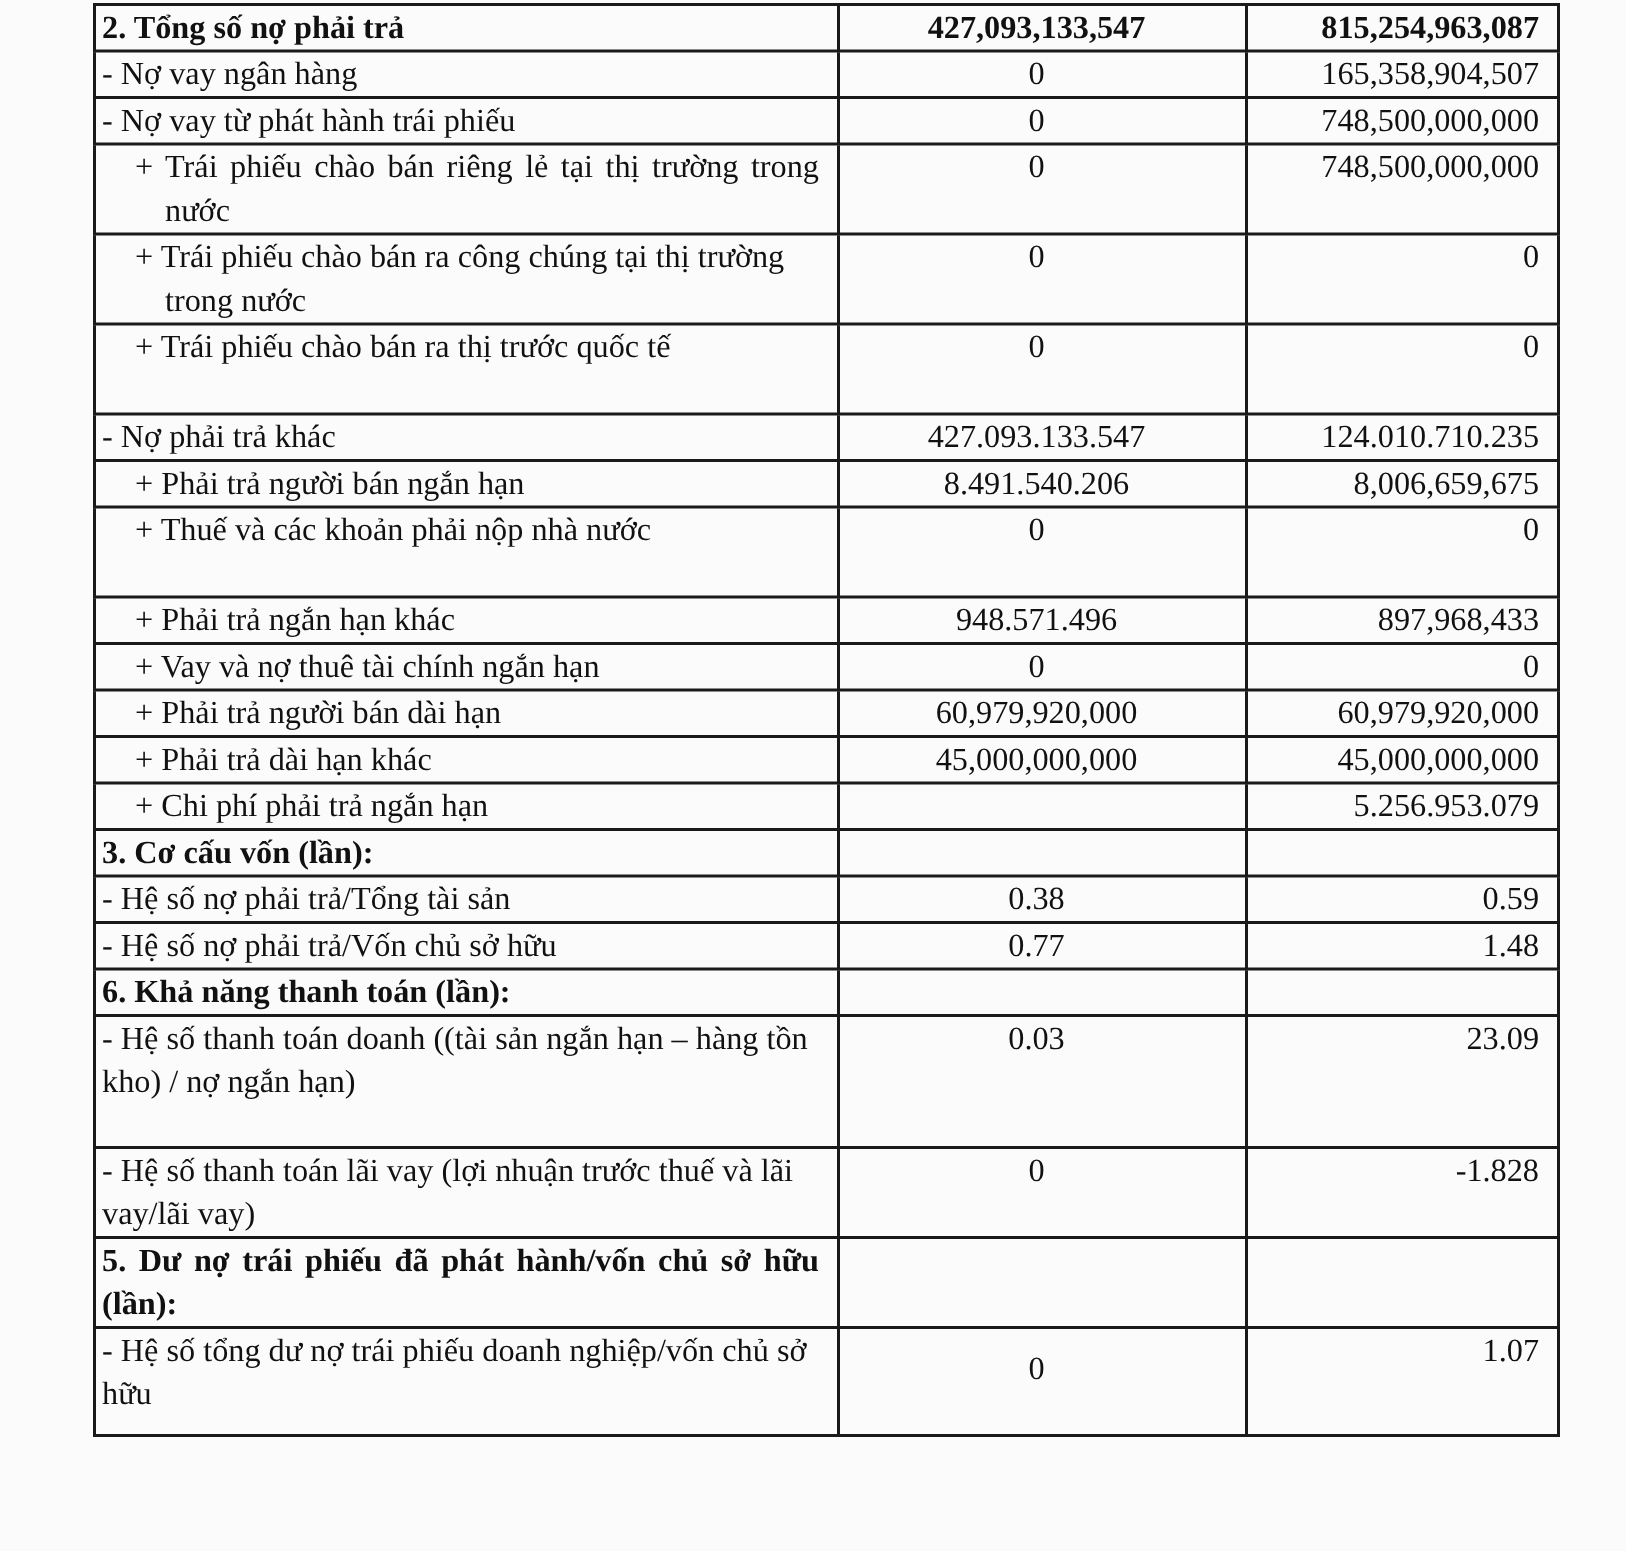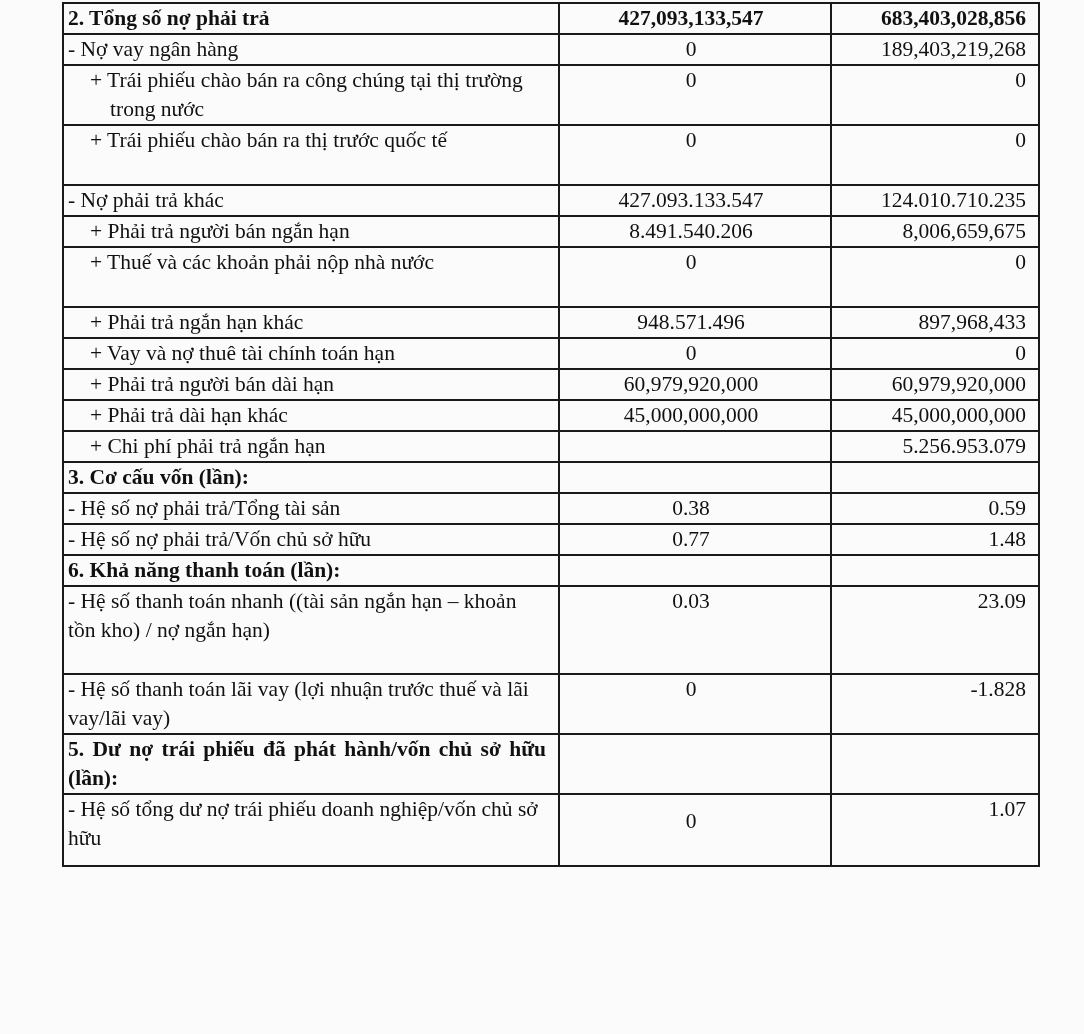--- a/index.html
+++ b/index.html
@@ -20,26 +20,38 @@
   tr.h3 td { height:86px; }
 </style>
 </head>
 <body>
 
 <table class="fin">
   <tbody>
     <tr class="h1">
       <td class="lbl bold">2. Tổng số nợ phải trả</td>
       <td class="c1 bold">427,093,133,547</td>
-      <td class="c2 bold">683,403,028,856</td>
+      <td class="c2 bold">815,254,963,087</td>
     </tr>
     <tr class="h1">
       <td class="lbl">- Nợ vay ngân hàng</td>
       <td class="c1">0</td>
-      <td class="c2">189,403,219,268</td>
+      <td class="c2">165,358,904,507</td>
+    </tr>
+    <tr class="h1">
+      <td class="lbl">- Nợ vay từ phát hành trái phiếu</td>
+      <td class="c1">0</td>
+      <td class="c2">748,500,000,000</td>
+    </tr>
+    <tr class="h2">
+      <td class="lbl just">
+          <span class="hang">+  Trái phiếu chào bán riêng lẻ tại thị trường trong nước</span>
+        </td>
+      <td class="c1">0</td>
+      <td class="c2">748,500,000,000</td>
     </tr>
     <tr class="h2">
       <td class="lbl">
           <span class="hang">+ Trái phiếu chào bán ra công chúng tại thị trường trong nước</span>
         </td>
       <td class="c1">0</td>
       <td class="c2">0</td>
     </tr>
     <tr class="h2">
       <td class="lbl">
@@ -69,21 +81,21 @@
     </tr>
     <tr class="h1">
       <td class="lbl">
           <span class="ind">+ Phải trả ngắn hạn khác</span>
         </td>
       <td class="c1">948.571.496</td>
       <td class="c2">897,968,433</td>
     </tr>
     <tr class="h1">
       <td class="lbl">
-          <span class="ind">+ Vay và nợ thuê tài chính toán hạn</span>
+          <span class="ind">+ Vay và nợ thuê tài chính ngắn hạn</span>
         </td>
       <td class="c1">0</td>
       <td class="c2">0</td>
     </tr>
     <tr class="h1">
       <td class="lbl">
           <span class="ind">+ Phải trả người bán dài hạn</span>
         </td>
       <td class="c1">60,979,920,000</td>
       <td class="c2">60,979,920,000</td>
@@ -116,21 +128,21 @@
       <td class="lbl">- Hệ số nợ phải trả/Vốn chủ sở hữu</td>
       <td class="c1">0.77</td>
       <td class="c2">1.48</td>
     </tr>
     <tr class="h1">
       <td class="lbl bold">6. Khả năng thanh toán (lần):</td>
       <td class="c1"></td>
       <td class="c2"></td>
     </tr>
     <tr class="h3">
-      <td class="lbl">- Hệ số thanh toán nhanh ((tài sản ngắn hạn – khoản tồn kho) / nợ ngắn hạn)</td>
+      <td class="lbl">- Hệ số thanh toán doanh ((tài sản ngắn hạn – hàng tồn kho) / nợ ngắn hạn)</td>
       <td class="c1">0.03</td>
       <td class="c2">23.09</td>
     </tr>
     <tr class="h2">
       <td class="lbl">- Hệ số thanh toán lãi vay (lợi nhuận trước thuế và lãi vay/lãi vay)</td>
       <td class="c1">0</td>
       <td class="c2">-1.828</td>
     </tr>
     <tr class="h2">
       <td class="lbl bold just">5. Dư nợ trái phiếu đã phát hành/vốn chủ sở hữu (lần):</td>

